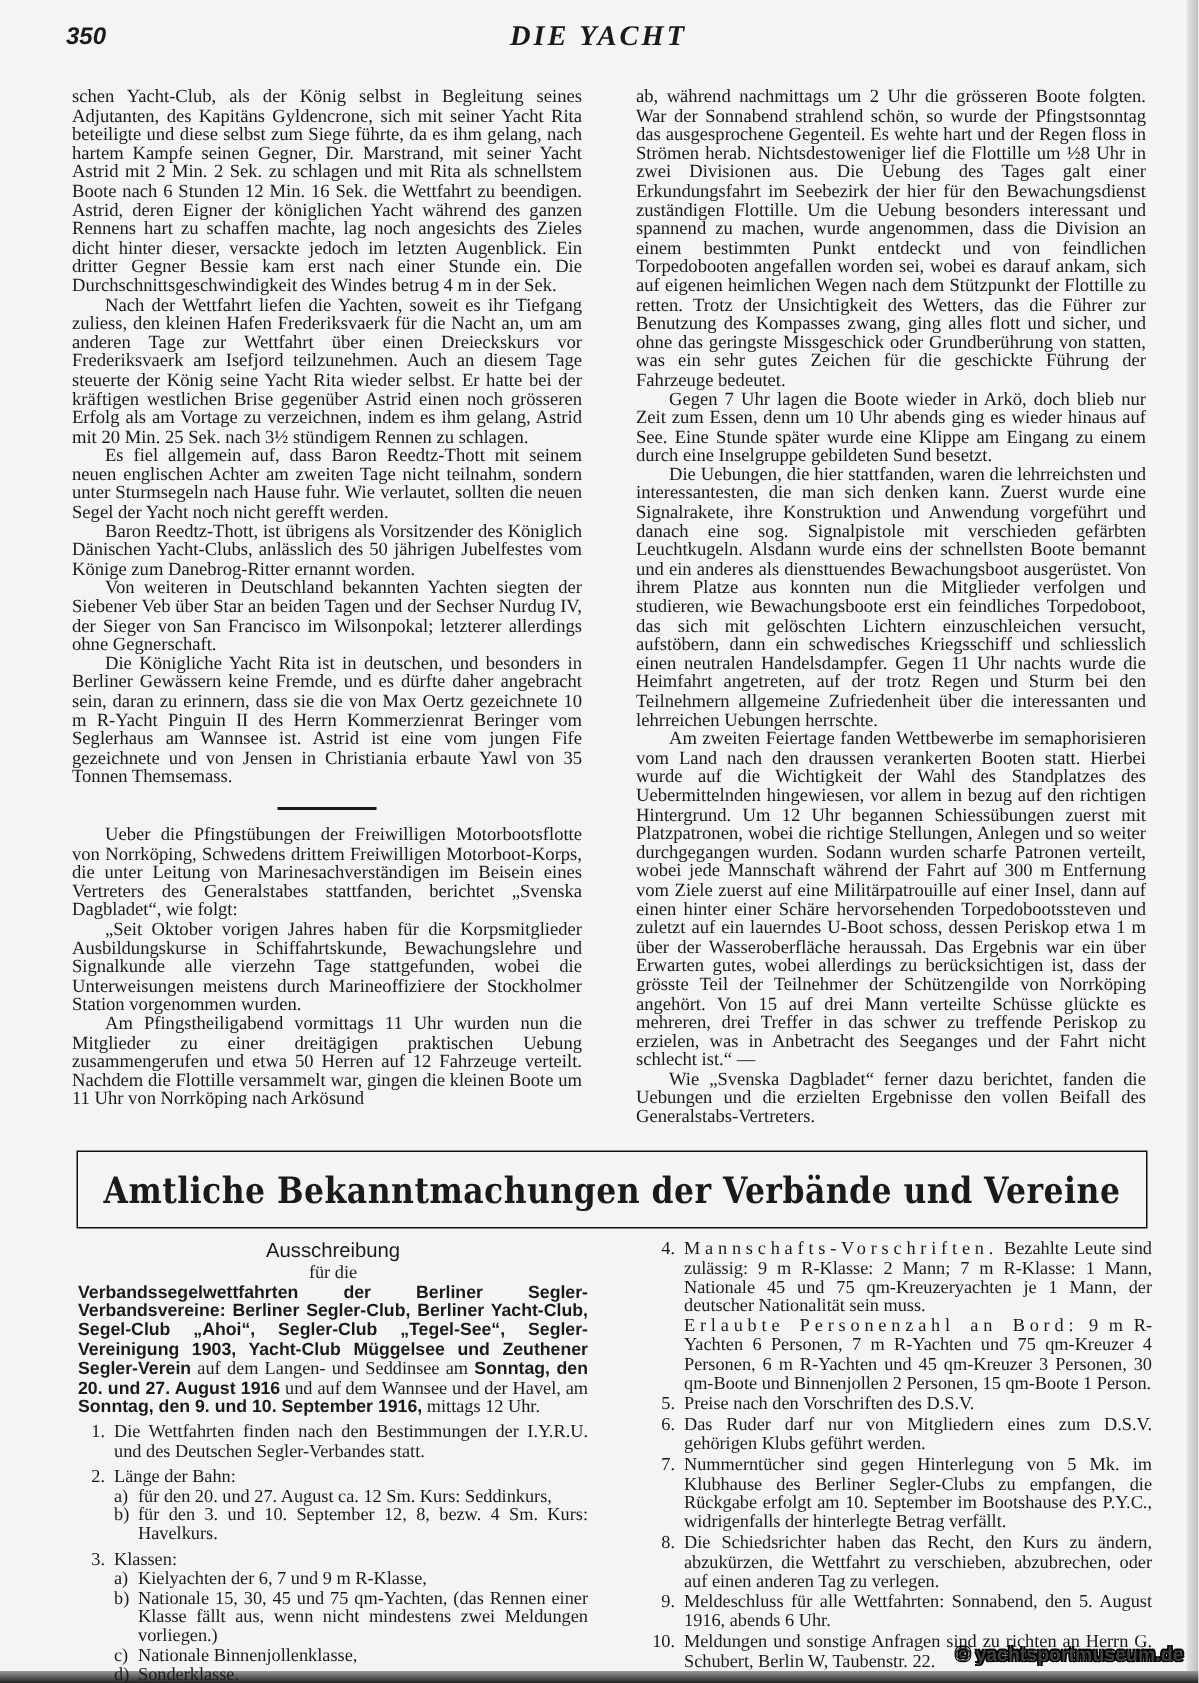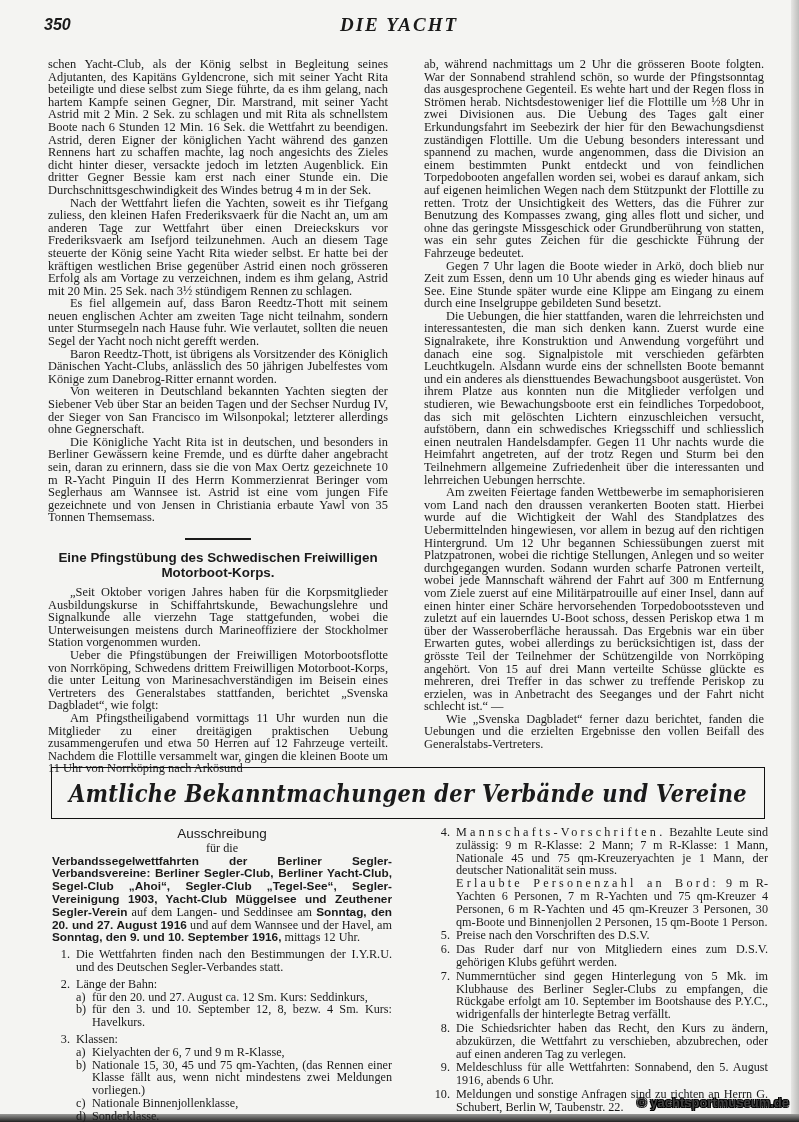--- a/index.html
+++ b/index.html
@@ -34,21 +34,21 @@
     width:66px; height:2px; background:#1a1a1a; margin:14px auto 10px auto;
   }
   .art-head {
     text-align:center; font-family:"Liberation Sans", sans-serif; font-weight:bold;
     font-size:13.4px; line-height:15px; margin:0 0 6px 0;
   }
 
   .banner {
     position:absolute; left:51px; top:767px; width:714px; height:52px;
     border:1.5px solid #111; box-sizing:border-box;
-    display:flex; align-items:center; justify-content:center;font-style:italic;
+    display:flex; align-items:center; justify-content:center;
   }
   .banner-text {
     font-family:"DejaVu Serif", serif; font-weight:bold; font-size:21px; letter-spacing:0.3px;
     transform:scaleY(1.15);
   }
 
   .lower-left { position:absolute; left:52px; top:828px; width:340px; font-size:12.2px; line-height:12.8px; }
   .lower-right { position:absolute; left:432px; top:826px; width:336px; font-size:12.2px; line-height:12.8px; text-align:justify; }
   .aus-title { text-align:center; font-family:"Liberation Sans", sans-serif; font-weight:normal; font-size:13.5px; margin-bottom:1px; }
   .aus-sub { text-align:center; font-size:12.2px; }
@@ -79,23 +79,22 @@
 </div>
 
 <div class="col col-left">
   <p class="noindent">schen Yacht-Club, als der König selbst in Begleitung seines Adjutanten, des Kapitäns Gyldencrone, sich mit seiner Yacht Rita beteiligte und diese selbst zum Siege führte, da es ihm gelang, nach hartem Kampfe seinen Gegner, Dir. Marstrand, mit seiner Yacht Astrid mit 2 Min. 2 Sek. zu schlagen und mit Rita als schnellstem Boote nach 6 Stunden 12 Min. 16 Sek. die Wettfahrt zu beendigen. Astrid, deren Eigner der königlichen Yacht während des ganzen Rennens hart zu schaffen machte, lag noch angesichts des Zieles dicht hinter dieser, versackte jedoch im letzten Augenblick. Ein dritter Gegner Bessie kam erst nach einer Stunde ein. Die Durchschnittsgeschwindigkeit des Windes betrug 4 m in der Sek.</p>
   <p>Nach der Wettfahrt liefen die Yachten, soweit es ihr Tiefgang zuliess, den kleinen Hafen Frederiksvaerk für die Nacht an, um am anderen Tage zur Wettfahrt über einen Dreieckskurs vor Frederiksvaerk am Isefjord teilzunehmen. Auch an diesem Tage steuerte der König seine Yacht Rita wieder selbst. Er hatte bei der kräftigen westlichen Brise gegenüber Astrid einen noch grösseren Erfolg als am Vortage zu verzeichnen, indem es ihm gelang, Astrid mit 20 Min. 25 Sek. nach 3½ stündigem Rennen zu schlagen.</p>
   <p>Es fiel allgemein auf, dass Baron Reedtz-Thott mit seinem neuen englischen Achter am zweiten Tage nicht teilnahm, sondern unter Sturmsegeln nach Hause fuhr. Wie verlautet, sollten die neuen Segel der Yacht noch nicht gerefft werden.</p>
   <p>Baron Reedtz-Thott, ist übrigens als Vorsitzender des Königlich Dänischen Yacht-Clubs, anlässlich des 50 jährigen Jubelfestes vom Könige zum Danebrog-Ritter ernannt worden.</p>
   <p>Von weiteren in Deutschland bekannten Yachten siegten der Siebener Veb über Star an beiden Tagen und der Sechser Nurdug IV, der Sieger von San Francisco im Wilsonpokal; letzterer allerdings ohne Gegnerschaft.</p>
   <p>Die Königliche Yacht Rita ist in deutschen, und besonders in Berliner Gewässern keine Fremde, und es dürfte daher angebracht sein, daran zu erinnern, dass sie die von Max Oertz gezeichnete 10 m R-Yacht Pinguin II des Herrn Kommerzienrat Beringer vom Seglerhaus am Wannsee ist. Astrid ist eine vom jungen Fife gezeichnete und von Jensen in Christiania erbaute Yawl von 35 Tonnen Themsemass.</p>
   <div class="sep"></div>
-  <div class="art-head">Eine Pfingstübung des Schwedischen Freiwilligen Motorboot-Korps.</div>
+  <p>Ueber die Pfingstübungen der Freiwilligen Motorbootsflotte von Norrköping, Schwedens drittem Freiwilligen Motorboot-Korps, die unter Leitung von Marinesachverständigen im Beisein eines Vertreters des Generalstabes stattfanden, berichtet „Svenska Dagbladet“, wie folgt:</p>
   <p>„Seit Oktober vorigen Jahres haben für die Korpsmitglieder Ausbildungskurse in Schiffahrtskunde, Bewachungslehre und Signalkunde alle vierzehn Tage stattgefunden, wobei die Unterweisungen meistens durch Marineoffiziere der Stockholmer Station vorgenommen wurden.</p>
-  <p>Ueber die Pfingstübungen der Freiwilligen Motorbootsflotte von Norrköping, Schwedens drittem Freiwilligen Motorboot-Korps, die unter Leitung von Marinesachverständigen im Beisein eines Vertreters des Generalstabes stattfanden, berichtet „Svenska Dagbladet“, wie folgt:</p>
   <p>Am Pfingstheiligabend vormittags 11 Uhr wurden nun die Mitglieder zu einer dreitägigen praktischen Uebung zusammengerufen und etwa 50 Herren auf 12 Fahrzeuge verteilt. Nachdem die Flottille versammelt war, gingen die kleinen Boote um 11 Uhr von Norrköping nach Arkösund</p>
 </div>
 
 <div class="col col-right">
   <p class="noindent">ab, während nachmittags um 2 Uhr die grösseren Boote folgten. War der Sonnabend strahlend schön, so wurde der Pfingstsonntag das ausgesprochene Gegenteil. Es wehte hart und der Regen floss in Strömen herab. Nichtsdestoweniger lief die Flottille um ½8 Uhr in zwei Divisionen aus. Die Uebung des Tages galt einer Erkundungsfahrt im Seebezirk der hier für den Bewachungsdienst zuständigen Flottille. Um die Uebung besonders interessant und spannend zu machen, wurde angenommen, dass die Division an einem bestimmten Punkt entdeckt und von feindlichen Torpedobooten angefallen worden sei, wobei es darauf ankam, sich auf eigenen heimlichen Wegen nach dem Stützpunkt der Flottille zu retten. Trotz der Unsichtigkeit des Wetters, das die Führer zur Benutzung des Kompasses zwang, ging alles flott und sicher, und ohne das geringste Missgeschick oder Grundberührung von statten, was ein sehr gutes Zeichen für die geschickte Führung der Fahrzeuge bedeutet.</p>
   <p>Gegen 7 Uhr lagen die Boote wieder in Arkö, doch blieb nur Zeit zum Essen, denn um 10 Uhr abends ging es wieder hinaus auf See. Eine Stunde später wurde eine Klippe am Eingang zu einem durch eine Inselgruppe gebildeten Sund besetzt.</p>
   <p>Die Uebungen, die hier stattfanden, waren die lehrreichsten und interessantesten, die man sich denken kann. Zuerst wurde eine Signalrakete, ihre Konstruktion und Anwendung vorgeführt und danach eine sog. Signalpistole mit verschieden gefärbten Leuchtkugeln. Alsdann wurde eins der schnellsten Boote bemannt und ein anderes als diensttuendes Bewachungsboot ausgerüstet. Von ihrem Platze aus konnten nun die Mitglieder verfolgen und studieren, wie Bewachungsboote erst ein feindliches Torpedoboot, das sich mit gelöschten Lichtern einzuschleichen versucht, aufstöbern, dann ein schwedisches Kriegsschiff und schliesslich einen neutralen Handelsdampfer. Gegen 11 Uhr nachts wurde die Heimfahrt angetreten, auf der trotz Regen und Sturm bei den Teilnehmern allgemeine Zufriedenheit über die interessanten und lehrreichen Uebungen herrschte.</p>
   <p>Am zweiten Feiertage fanden Wettbewerbe im semaphorisieren vom Land nach den draussen verankerten Booten statt. Hierbei wurde auf die Wichtigkeit der Wahl des Standplatzes des Uebermittelnden hingewiesen, vor allem in bezug auf den richtigen Hintergrund. Um 12 Uhr begannen Schiessübungen zuerst mit Platzpatronen, wobei die richtige Stellungen, Anlegen und so weiter durchgegangen wurden. Sodann wurden scharfe Patronen verteilt, wobei jede Mannschaft während der Fahrt auf 300 m Entfernung vom Ziele zuerst auf eine Militärpatrouille auf einer Insel, dann auf einen hinter einer Schäre hervorsehenden Torpedobootssteven und zuletzt auf ein lauerndes U-Boot schoss, dessen Periskop etwa 1 m über der Wasseroberfläche heraussah. Das Ergebnis war ein über Erwarten gutes, wobei allerdings zu berücksichtigen ist, dass der grösste Teil der Teilnehmer der Schützengilde von Norrköping angehört. Von 15 auf drei Mann verteilte Schüsse glückte es mehreren, drei Treffer in das schwer zu treffende Periskop zu erzielen, was in Anbetracht des Seeganges und der Fahrt nicht schlecht ist.“ —</p>
   <p>Wie „Svenska Dagbladet“ ferner dazu berichtet, fanden die Uebungen und die erzielten Ergebnisse den vollen Beifall des Generalstabs-Vertreters.</p>
 </div>

